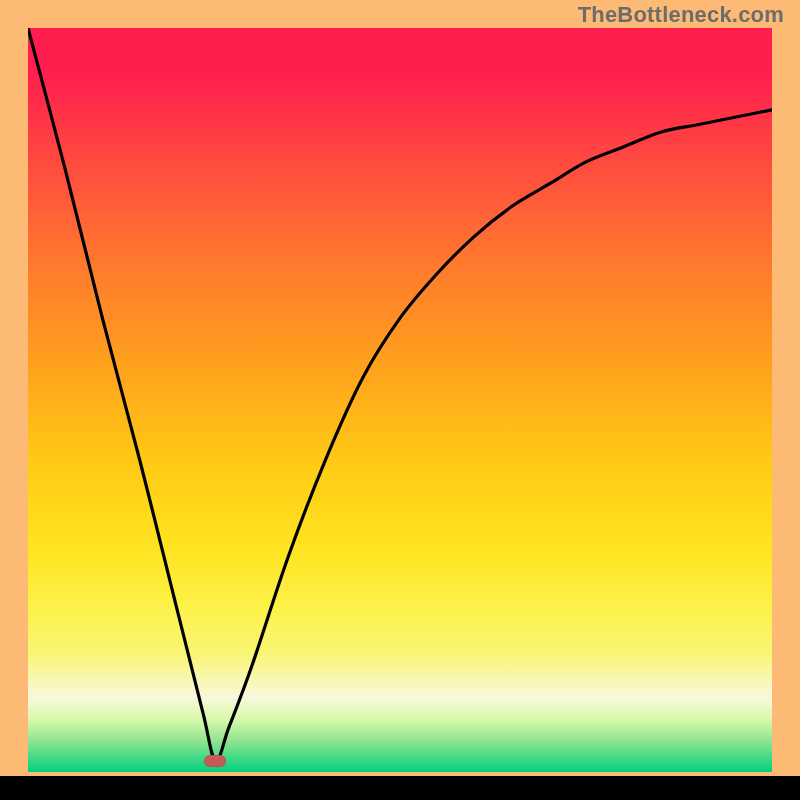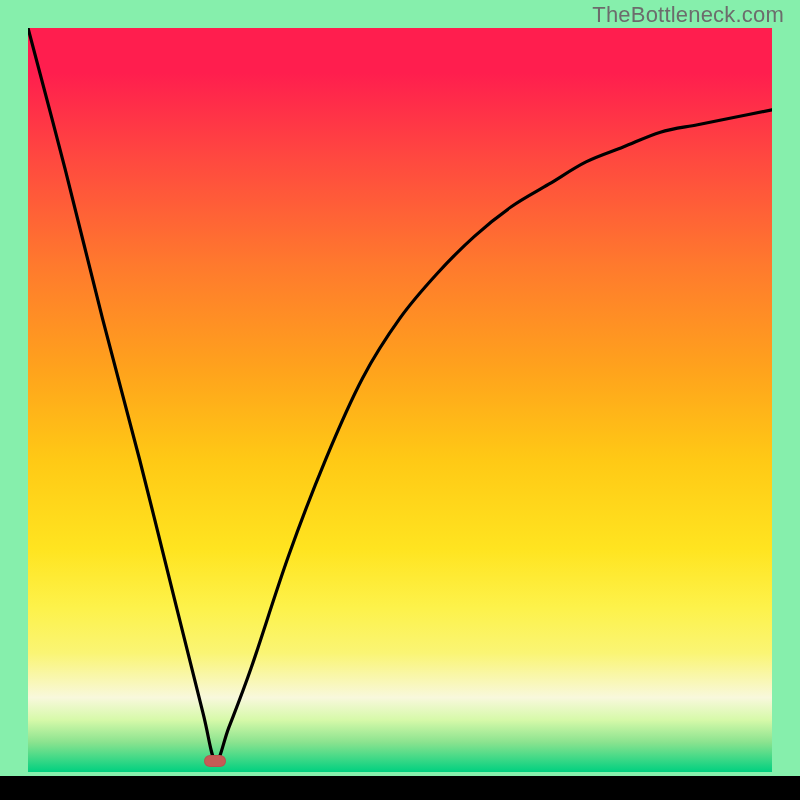--- a/index.html
+++ b/index.html
@@ -8,21 +8,22 @@
     width: 800px;
     height: 800px;
     overflow: hidden;
     background: #000;
     font-family: Arial, Helvetica, sans-serif;
   }
   .outer {
     position: relative;
     width: 800px;
     height: 776px;
-    background: #86efac;
+    background: #fdba74;
+    font-weight: bold;
   }
   .watermark {
     position: absolute;
     top: 2px;
     right: 16px;
     color: #6c6c6c;
     font-size: 22px;
     letter-spacing: 0.2px;
     z-index: 10;
     user-select: none;

